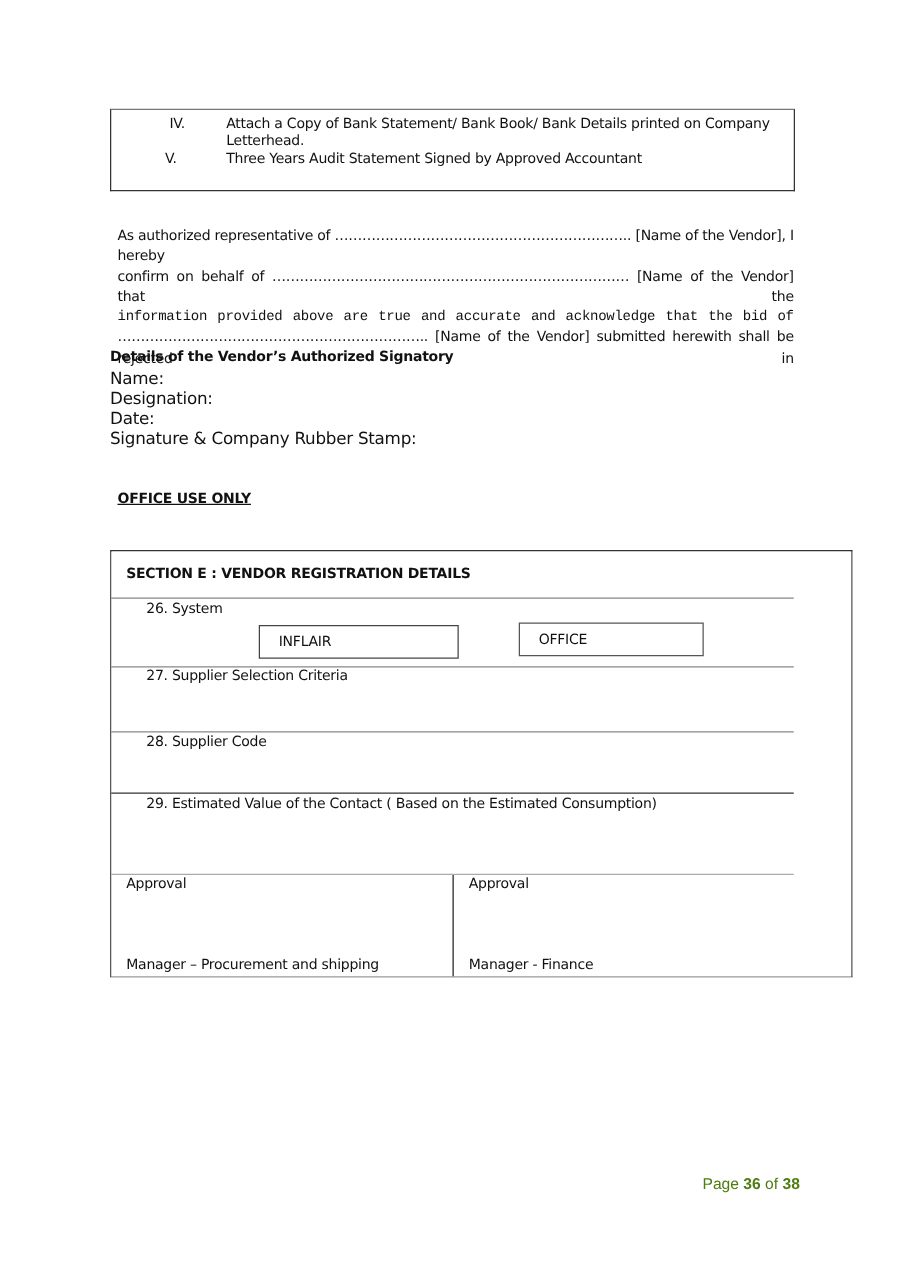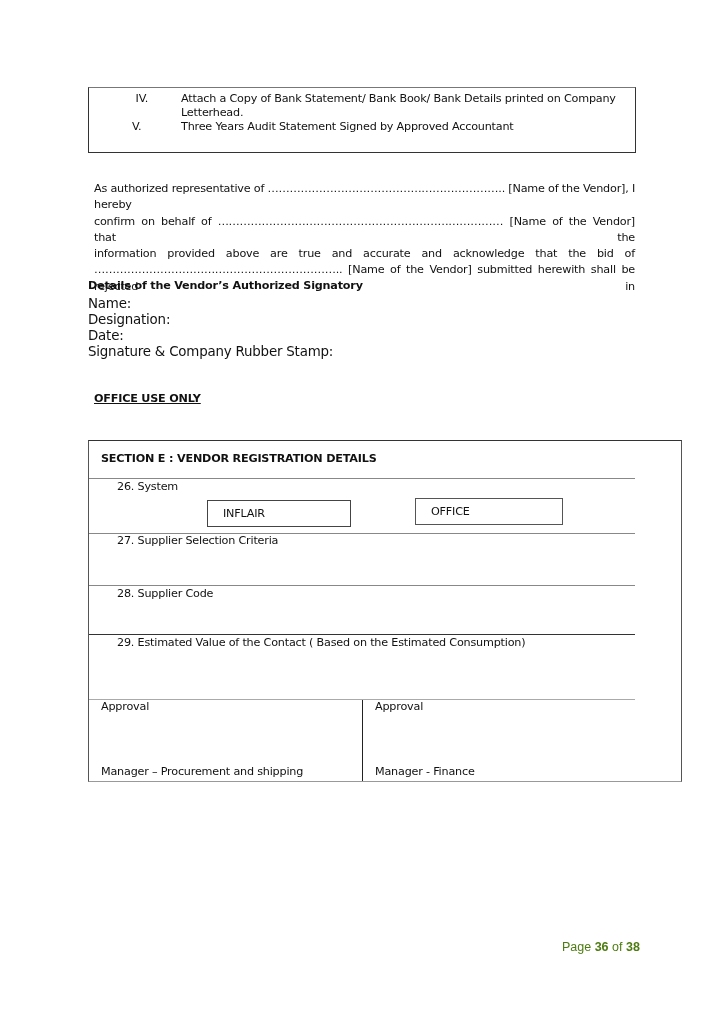--- a/index.html
+++ b/index.html
@@ -40,38 +40,38 @@
   <div class="abs t12 li-num" style="left:29px; top:3px;">IV.</div>
   <div class="abs t12" style="left:92px; top:3px;">Attach a Copy of Bank Statement/ Bank Book/ Bank Details printed on Company</div>
   <div class="abs t12" style="left:92px; top:17px;">Letterhead.</div>
   <div class="abs t12 li-num" style="left:43px; top:31px; width:30px; text-align:left;">V.</div>
   <div class="abs t12" style="left:92px; top:31px;">Three Years Audit Statement Signed by Approved Accountant</div>
 </div>
 
 <div id="declaration" class="abs">
   <p style="text-align-last:justify;">As authorized representative of ……………………………………………………….. [Name of the Vendor], I hereby</p>
   <p style="text-align-last:justify;">confirm on behalf of …………………………………………………………………… [Name of the Vendor] that the</p>
-  <p style="text-align-last:justify;">information provided above are true and accurate and acknowledge that the bid of</p>
+  <p style="text-align-last:justify;font-family:Liberation Mono, monospace;">information provided above are true and accurate and acknowledge that the bid of</p>
   <p style="text-align-last:justify;">………………………………………………………….. [Name of the Vendor] submitted herewith shall be rejected in</p>
 </div>
 
 <div id="sig-heading" class="abs">Details of the Vendor’s Authorized Signatory</div>
 <div class="abs sig-field" style="top:296px;">Name:</div>
 <div class="abs sig-field" style="top:312px;">Designation:</div>
 <div class="abs sig-field" style="top:328px;">Date:</div>
 <div class="abs sig-field" style="top:344px;">Signature &amp; Company Rubber Stamp:</div>
 
 <div id="office-use" class="abs">OFFICE USE ONLY</div>
 
 <div id="reg-table" class="abs">
   <div class="cell-text" style="left:12px; top:11px; font-weight:bold;">SECTION E : VENDOR REGISTRATION DETAILS</div>
   <div class="hline" style="top:37px;"></div>
 
   <div class="cell-text" style="left:28px; top:39px;">26.  System</div>
-  <div class="sys-box" style="left:118px; top:59px; width:144px;">INFLAIR</div>
+  <div class="sys-box" style="left:118px; top:59px; width:160px;">INFLAIR</div>
   <div class="sys-box" style="left:326px; top:57px; width:148px; border-color:#555;">OFFICE</div>
   <div class="hline" style="top:92px;"></div>
 
   <div class="cell-text" style="left:28px; top:93px;">27.  Supplier Selection Criteria</div>
   <div class="hline" style="top:144px;"></div>
 
   <div class="cell-text" style="left:28px; top:146px;">28.  Supplier Code</div>
   <div class="hline dark" style="top:193px;"></div>
 
   <div class="cell-text" style="left:28px; top:195px;">29.  Estimated Value of the Contact ( Based on the Estimated Consumption)</div>

